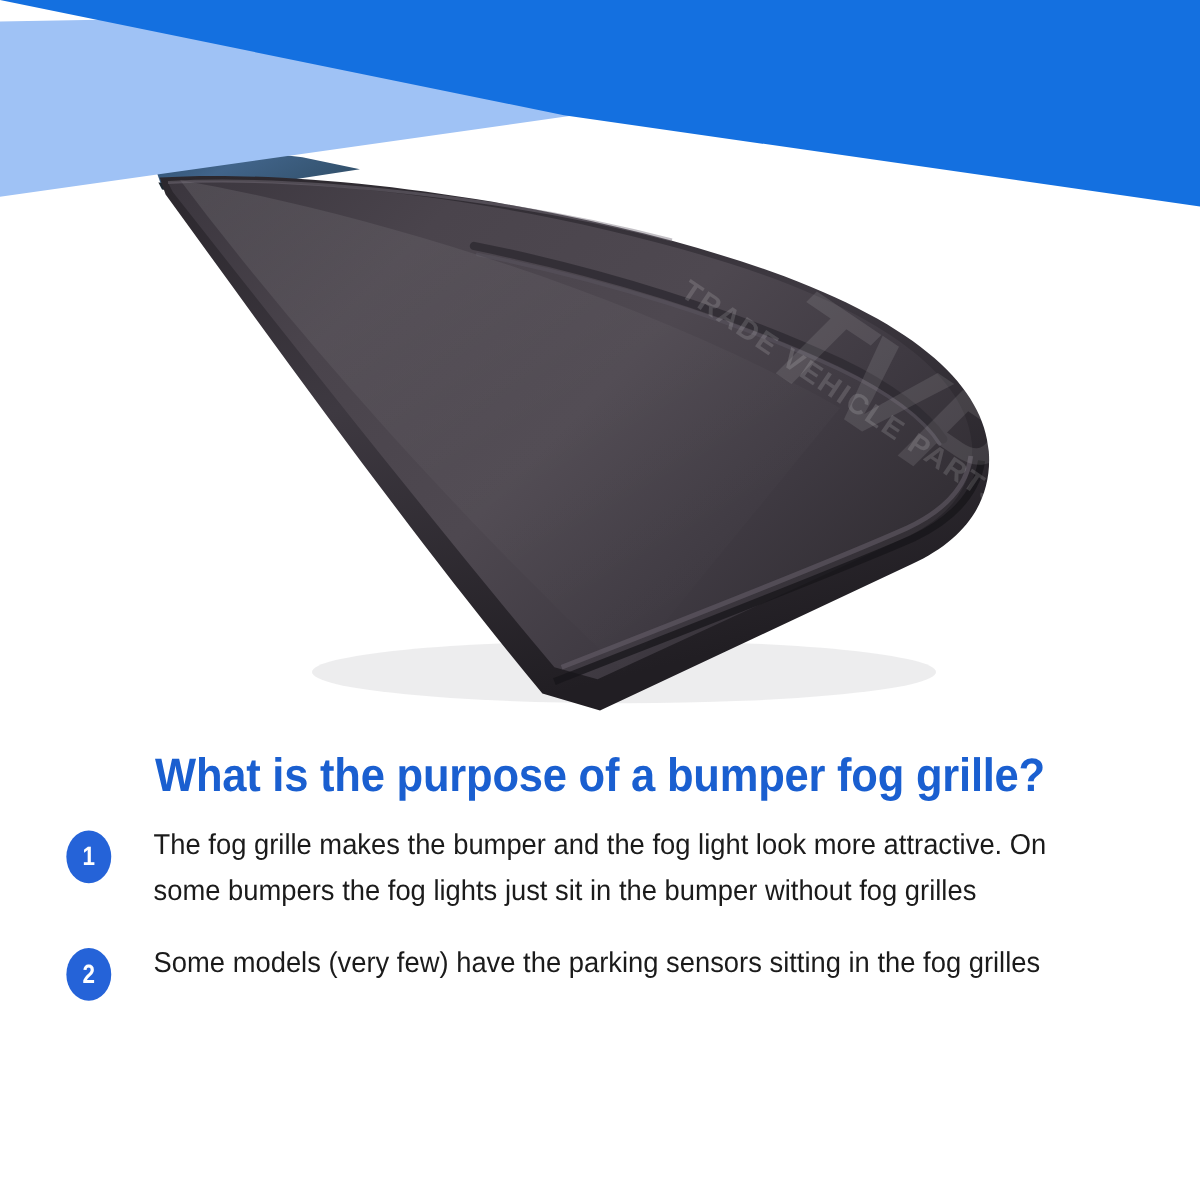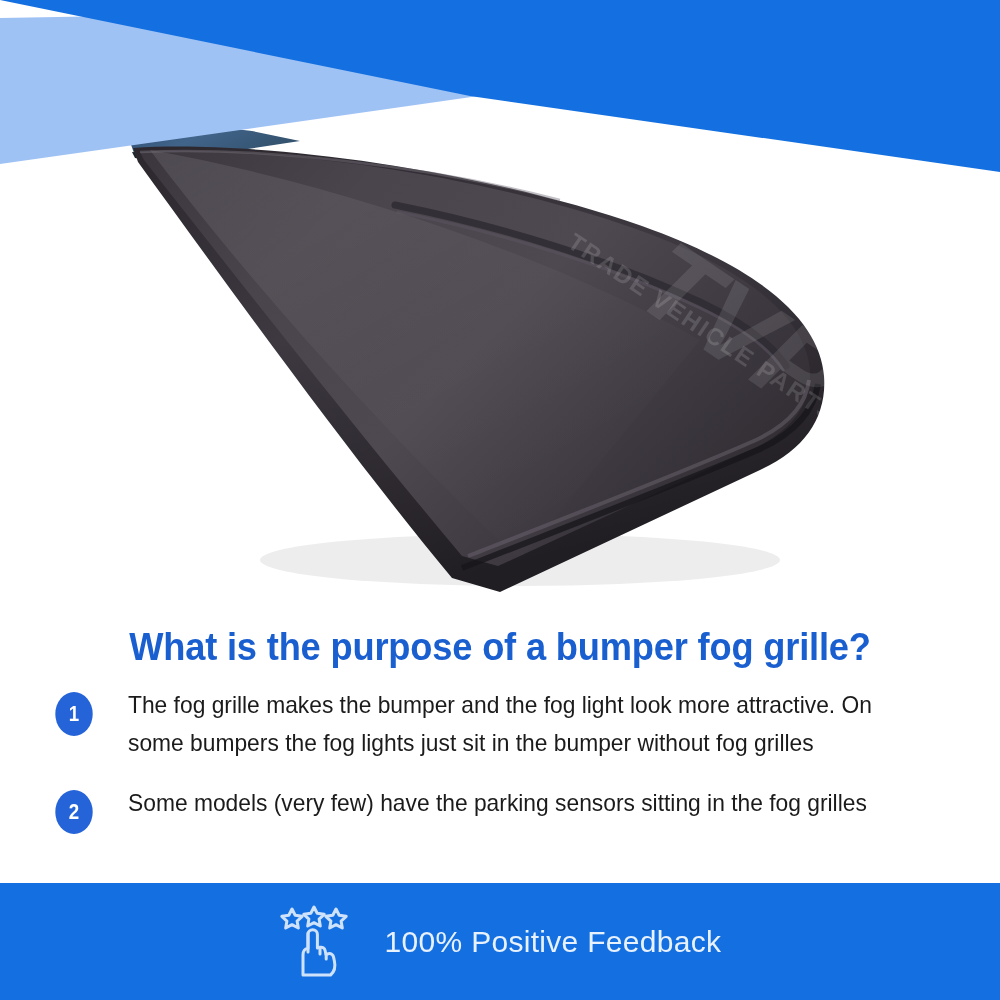--- a/index.html
+++ b/index.html
@@ -236,54 +236,14 @@
       <div class="fact-text">The fog grille makes the bumper and the fog light look more attractive. On some bumpers the fog lights just sit in the bumper without fog grilles</div>
     </div>
 
     <div class="fact-row">
       <div class="fact-badge">2</div>
       <div class="fact-text">Some models (very few) have the parking sensors sitting in the fog grilles</div>
     </div>
 
   </div>
 
-  <div id="footer">
-    <div id="footer-inner">
-
-      <span>
-        <svg id="feedback-icon" width="72" height="78" viewBox="0 0 72 78" xmlns="http://www.w3.org/2000/svg" aria-hidden="true">
-          <g fill="none" stroke="#CFE2FC" stroke-width="3" stroke-linejoin="round" stroke-linecap="round">
-
-            <path d="M13,6 L16.2,12.3 L23.2,13.3 L18.1,18.1 L19.3,25 L13,21.7 L6.7,25 L7.9,18.1 L2.8,13.3 L9.8,12.3 Z"></path>
-
-            <path d="M35,4 L38.2,10.3 L45.2,11.3 L40.1,16.1 L41.3,23 L35,19.7 L28.7,23 L29.9,16.1 L24.8,11.3 L31.8,10.3 Z"></path>
-
-            <path d="M57,6 L60.2,12.3 L67.2,13.3 L62.1,18.1 L63.3,25 L57,21.7 L50.7,25 L51.9,18.1 L46.8,13.3 L53.8,12.3 Z"></path>
-
-            <path d="M29,30 L29,49"></path>
-
-            <path d="M24,72 L24,52
-                     C24,48 26,45.5 29,45.5
-                     L29,31.5
-                     C29,28.8 31.1,26.8 33.7,26.8
-                     C36.3,26.8 38.4,28.8 38.4,31.5
-                     L38.4,45
-                     L41,44.3
-                     C43.4,43.7 45.6,45.2 46.1,47.5
-                     L46.9,51.3
-                     L49.5,50.7
-                     C51.9,50.1 54,51.6 54.5,53.9
-                     L55.4,58
-                     C56.8,64.4 54.9,69.2 51.6,72
-                     Z"></path>
-
-            <path d="M41,45 L41,51"></path>
-            <path d="M47.2,51.5 L47.2,56"></path>
-          </g>
-        </svg>
-      </span>
-
-      <span id="feedback-label">100% Positive Feedback</span>
-
-    </div>
-  </div>
 
 </div>
 
 </body></html>

